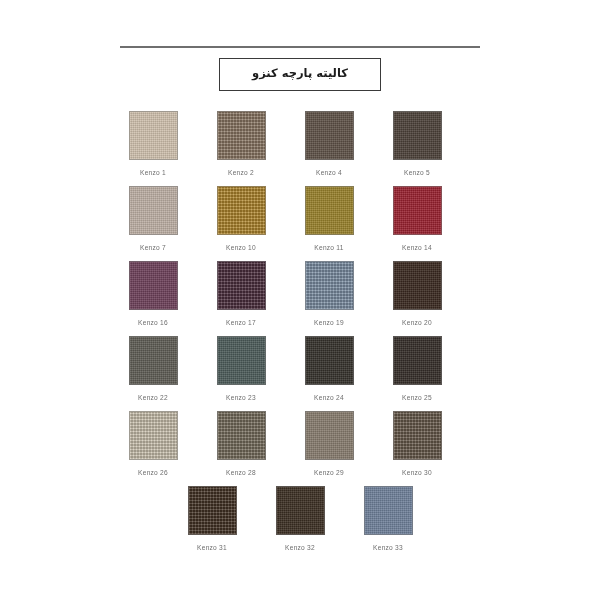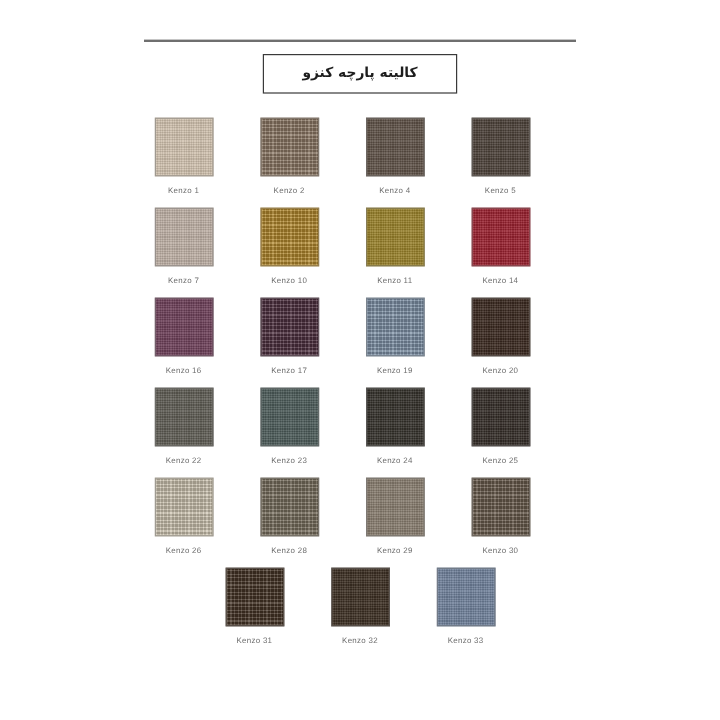--- a/index.html
+++ b/index.html
@@ -15,21 +15,21 @@
   }
   .page {
     position: relative;
     width: 600px;
     height: 600px;
     box-sizing: border-box;
   }
 
   
   .header {
-    padding-top: 33px;
+    padding-top: 46px;
   }
   .top-rule {
     width: 360px;
     height: 2px;
     background: #6f6f6f;
     margin: 0 auto;
   }
   .title-wrap {
     display: flex;
     justify-content: center;

